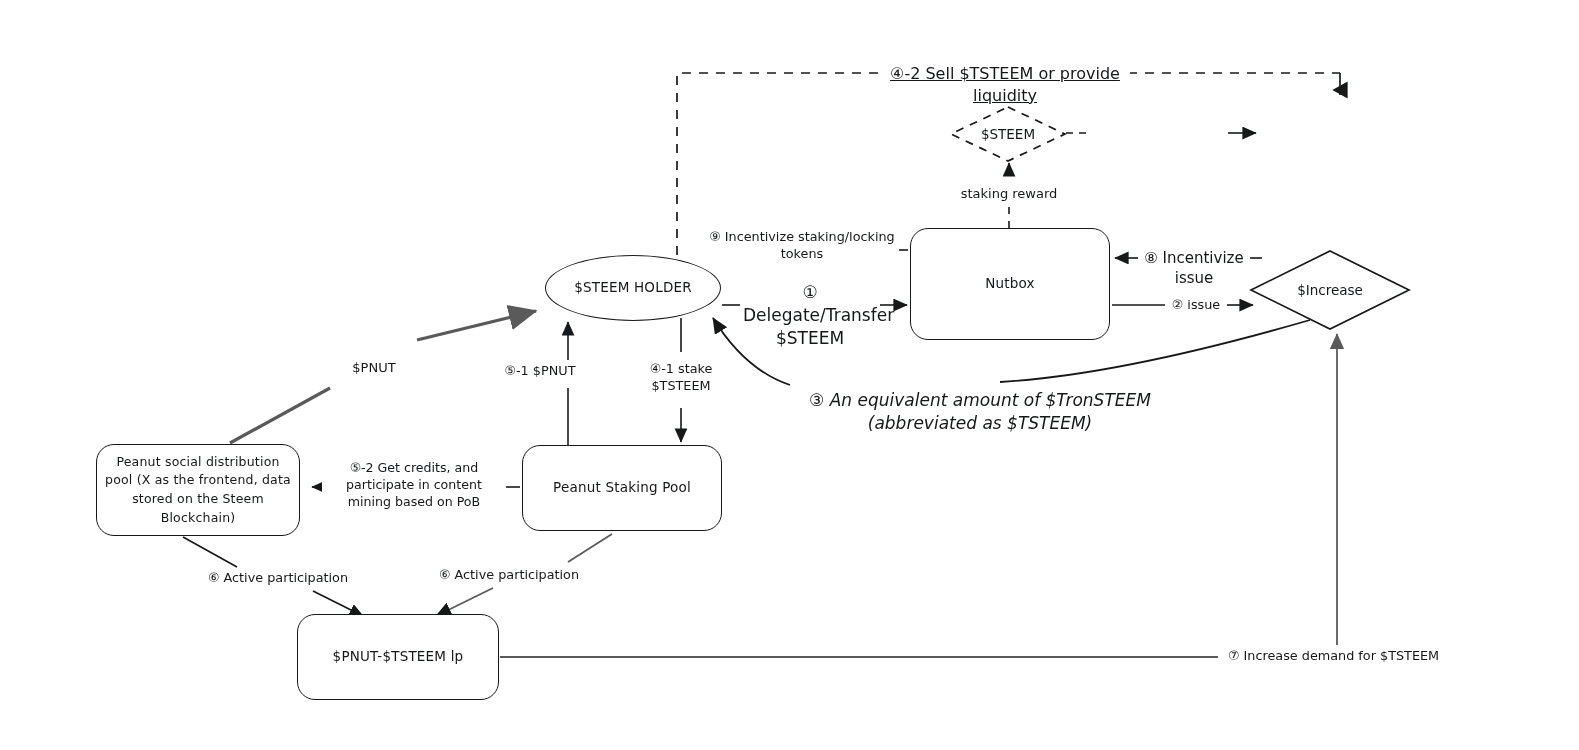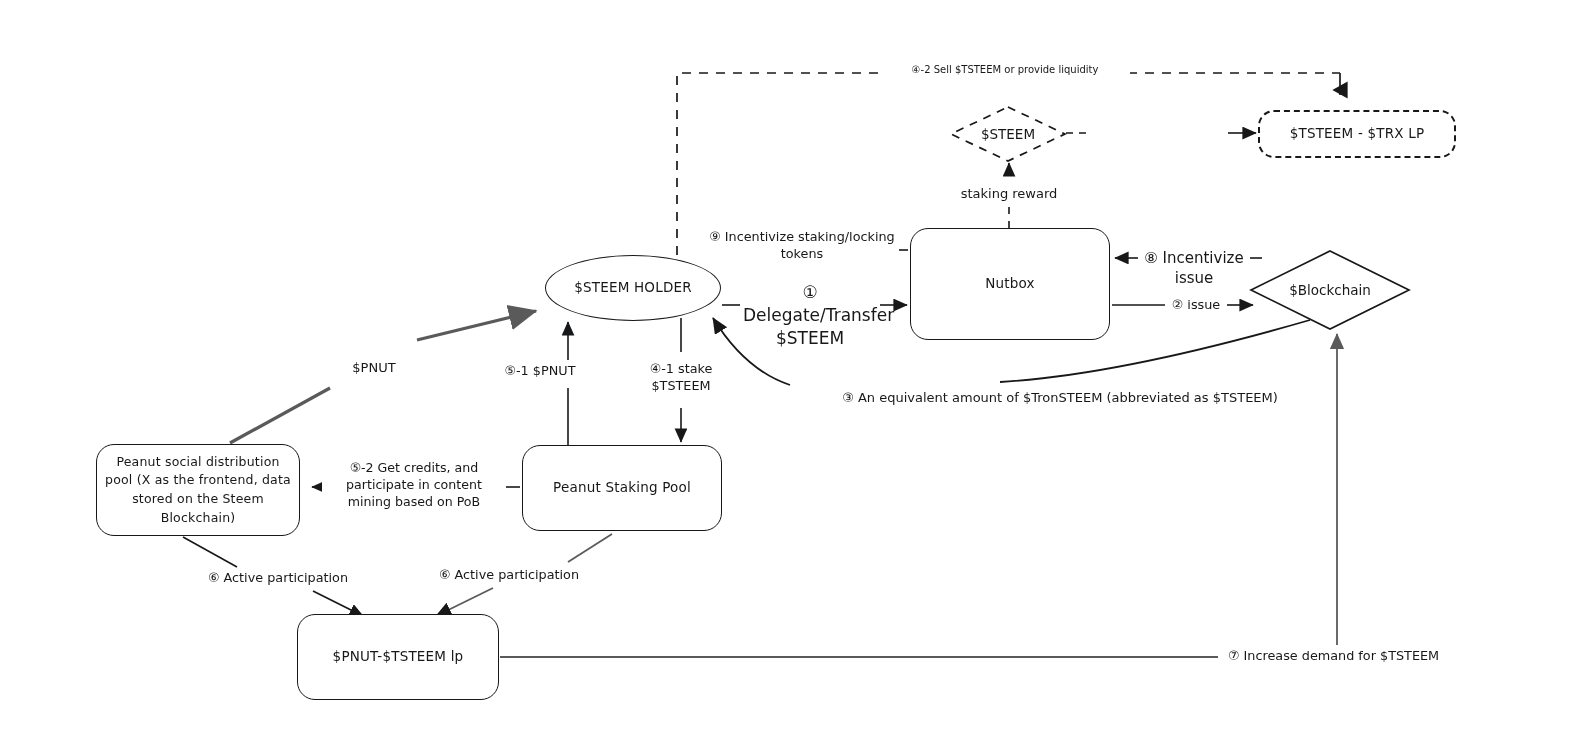--- a/index.html
+++ b/index.html
@@ -120,47 +120,44 @@
   </div>
 
   <div class="node rbox" style="left:910px;top:228px;width:200px;height:112px;">
     <span class="nodetext">Nutbox</span>
   </div>
 
   <div class="diamond-wrap" style="left:1248px;top:248px;width:164px;height:84px;">
     <svg width="164" height="84" viewBox="0 0 164 84" xmlns="http://www.w3.org/2000/svg">
       <path d="M82,3 L161,42 L82,81 L3,42 Z" fill="#fff" stroke="#17181a" stroke-width="1.7"></path>
     </svg>
-    <div class="diamond-label">$Blockchain</div>
+    <div class="diamond-label">$Increase</div>
   </div>
 
   <div class="diamond-wrap" style="left:948px;top:104px;width:120px;height:60px;">
     <svg width="120" height="60" viewBox="0 0 120 60" xmlns="http://www.w3.org/2000/svg">
       <path d="M60,3 L117,30 L60,57 L3,30 Z" fill="#fff" stroke="#17181a" stroke-width="1.7" stroke-dasharray="8 7"></path>
     </svg>
     <div class="diamond-label">$STEEM</div>
   </div>
 
-  <div class="node dashbox" style="left:1258px;top:110px;width:198px;height:48px;">
-    <span class="nodetext">$TSTEEM - $TRX LP</span>
-  </div>
 
   <div class="node rbox" style="left:96px;top:444px;width:204px;height:92px;">
     <span class="nodetext" style="font-size:12.5px;line-height:1.5;">Peanut social distribution pool (X as the frontend, data stored on the Steem Blockchain)</span>
   </div>
 
   <div class="node rbox" style="left:522px;top:445px;width:200px;height:86px;">
     <span class="nodetext">Peanut Staking Pool</span>
   </div>
 
   <div class="node rbox" style="left:297px;top:614px;width:202px;height:86px;">
     <span class="nodetext">$PNUT-$TSTEEM lp</span>
   </div>
 
-  <div class="label" style="left:880px;top:63px;width:250px;font-size:10px;">
+  <div class="label" style="left:880px;top:63px;width:250px;font-size:16px;text-decoration:underline;">
     <span>④-2 Sell $TSTEEM or provide liquidity</span>
   </div>
 
 
   <div class="label" style="left:944px;top:185px;width:130px;font-size:13px;">
     <span>staking reward</span>
   </div>
 
   <div class="label" style="left:705px;top:228px;width:194px;font-size:12.8px;">
     <span>⑨ Incentivize staking/locking tokens</span>
@@ -171,21 +168,21 @@
   </div>
 
   <div class="label" style="left:1138px;top:248px;width:112px;font-size:15px;">
     <span>⑧ Incentivize issue</span>
   </div>
 
   <div class="label" style="left:1165px;top:296px;width:62px;font-size:12.8px;">
     <span>② issue</span>
   </div>
 
-  <div class="label" style="left:830px;top:389px;width:460px;font-size:13px;">
+  <div class="label" style="left:750px;top:389px;width:460px;font-size:17px;font-style:italic;">
     <span>③ An equivalent amount of $TronSTEEM (abbreviated as $TSTEEM)</span>
   </div>
 
   <div class="label" style="left:631px;top:360px;width:100px;font-size:12.8px;">
     <span>④-1 stake $TSTEEM</span>
   </div>
 
   <div class="label" style="left:490px;top:362px;width:100px;font-size:12.8px;">
     <span>⑤-1 $PNUT</span>
   </div>

